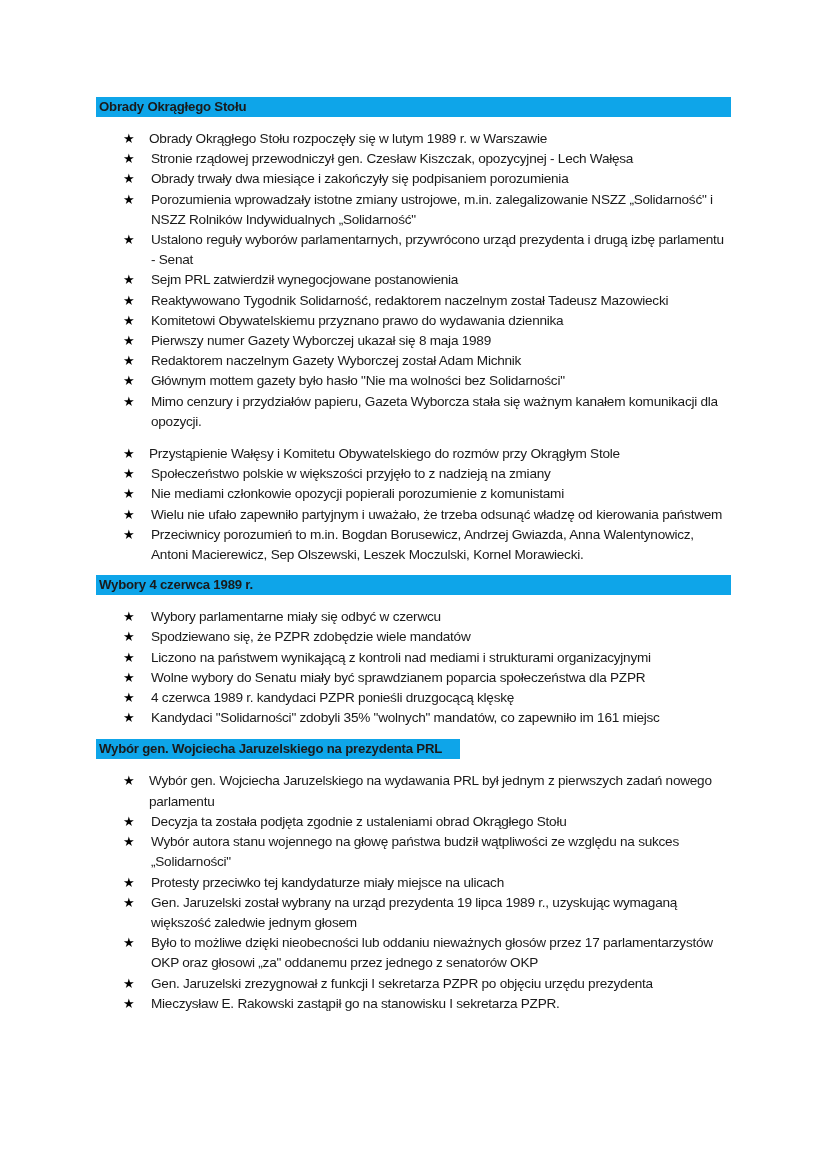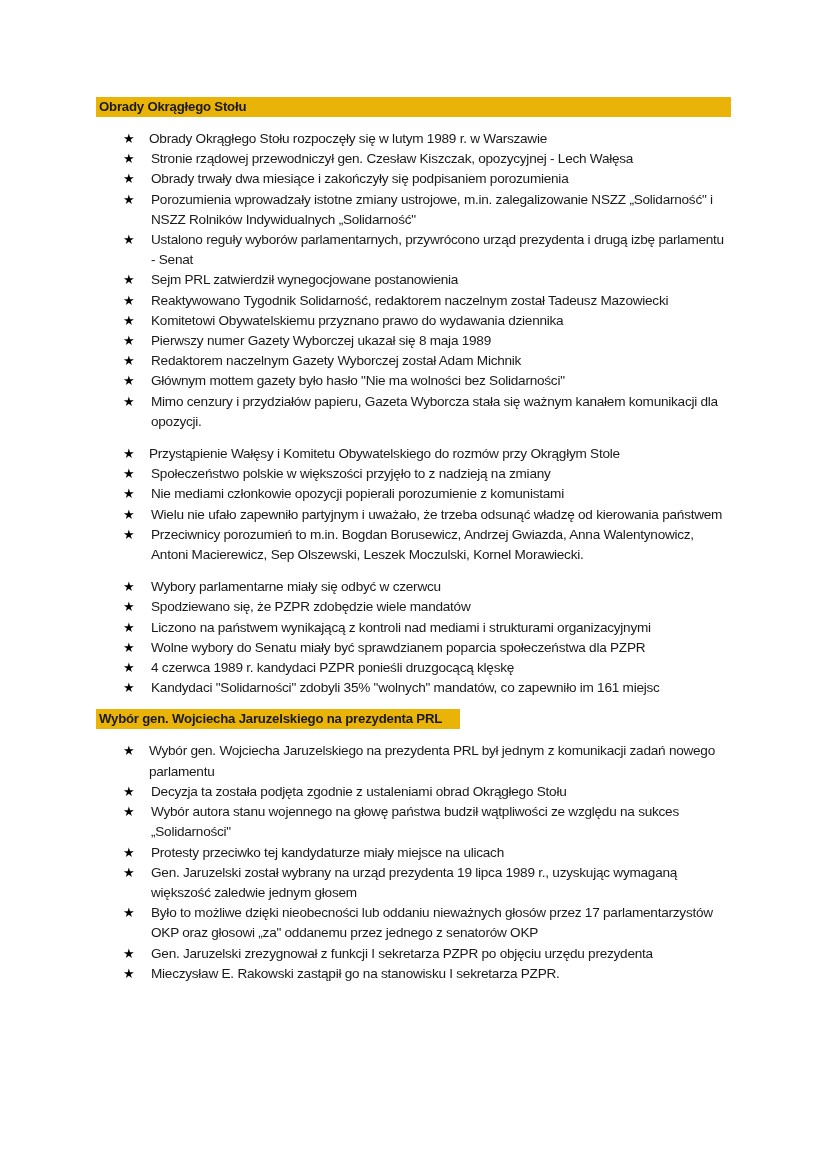--- a/index.html
+++ b/index.html
@@ -19,21 +19,21 @@
       position: absolute;
       left: 96px;
       top: 97px;
       width: 635px;
     }
     .section {
       margin: 0;
     }
     .heading {
       display: block;
-      background: #eab308;
+      background: #0ea5e9;
       font-weight: bold;
       font-size: 13.2px;
       line-height: 20px;
       height: 20px;
       padding-left: 3px;
       white-space: nowrap;
       letter-spacing: -0.2px;
     }
     .heading.inline {
       display: inline-block;
@@ -155,20 +155,23 @@
           <span class="txt">Wielu nie ufało zapewniło partyjnym i uważało, że trzeba odsunąć władzę od kierowania państwem</span>
         </li>
       <li>
           <span class="bullet">★</span>
           <span class="txt">Przeciwnicy porozumień to m.in. Bogdan Borusewicz, Andrzej Gwiazda, Anna Walentynowicz, Antoni Macierewicz, Sep Olszewski, Leszek Moczulski, Kornel Morawiecki.</span>
         </li>
     </ul>
   </section>
 
   <section class="section sec3">
+    <div class="heading-wrap">
+      <div class="heading">Wybory 4 czerwca 1989 r.</div>
+    </div>
     <ul class="items">
       <li>
           <span class="bullet">★</span>
           <span class="txt">Wybory parlamentarne miały się odbyć w czerwcu</span>
         </li>
       <li>
           <span class="bullet">★</span>
           <span class="txt">Spodziewano się, że PZPR zdobędzie wiele mandatów</span>
         </li>
       <li>
@@ -190,21 +193,21 @@
     </ul>
   </section>
 
   <section class="section sec4">
     <div class="heading-wrap">
       <div class="heading inline">Wybór gen. Wojciecha Jaruzelskiego na prezydenta PRL</div>
     </div>
     <ul class="items">
       <li>
           <span class="bullet">★</span>
-          <span class="txt first">Wybór gen. Wojciecha Jaruzelskiego na prezydenta PRL był jednym z komunikacji zadań nowego parlamentu</span>
+          <span class="txt first">Wybór gen. Wojciecha Jaruzelskiego na wydawania PRL był jednym z pierwszych zadań nowego parlamentu</span>
         </li>
       <li>
           <span class="bullet">★</span>
           <span class="txt">Decyzja ta została podjęta zgodnie z ustaleniami obrad Okrągłego Stołu</span>
         </li>
       <li>
           <span class="bullet">★</span>
           <span class="txt">Wybór autora stanu wojennego na głowę państwa budził wątpliwości ze względu na sukces „Solidarności"</span>
         </li>
       <li>

